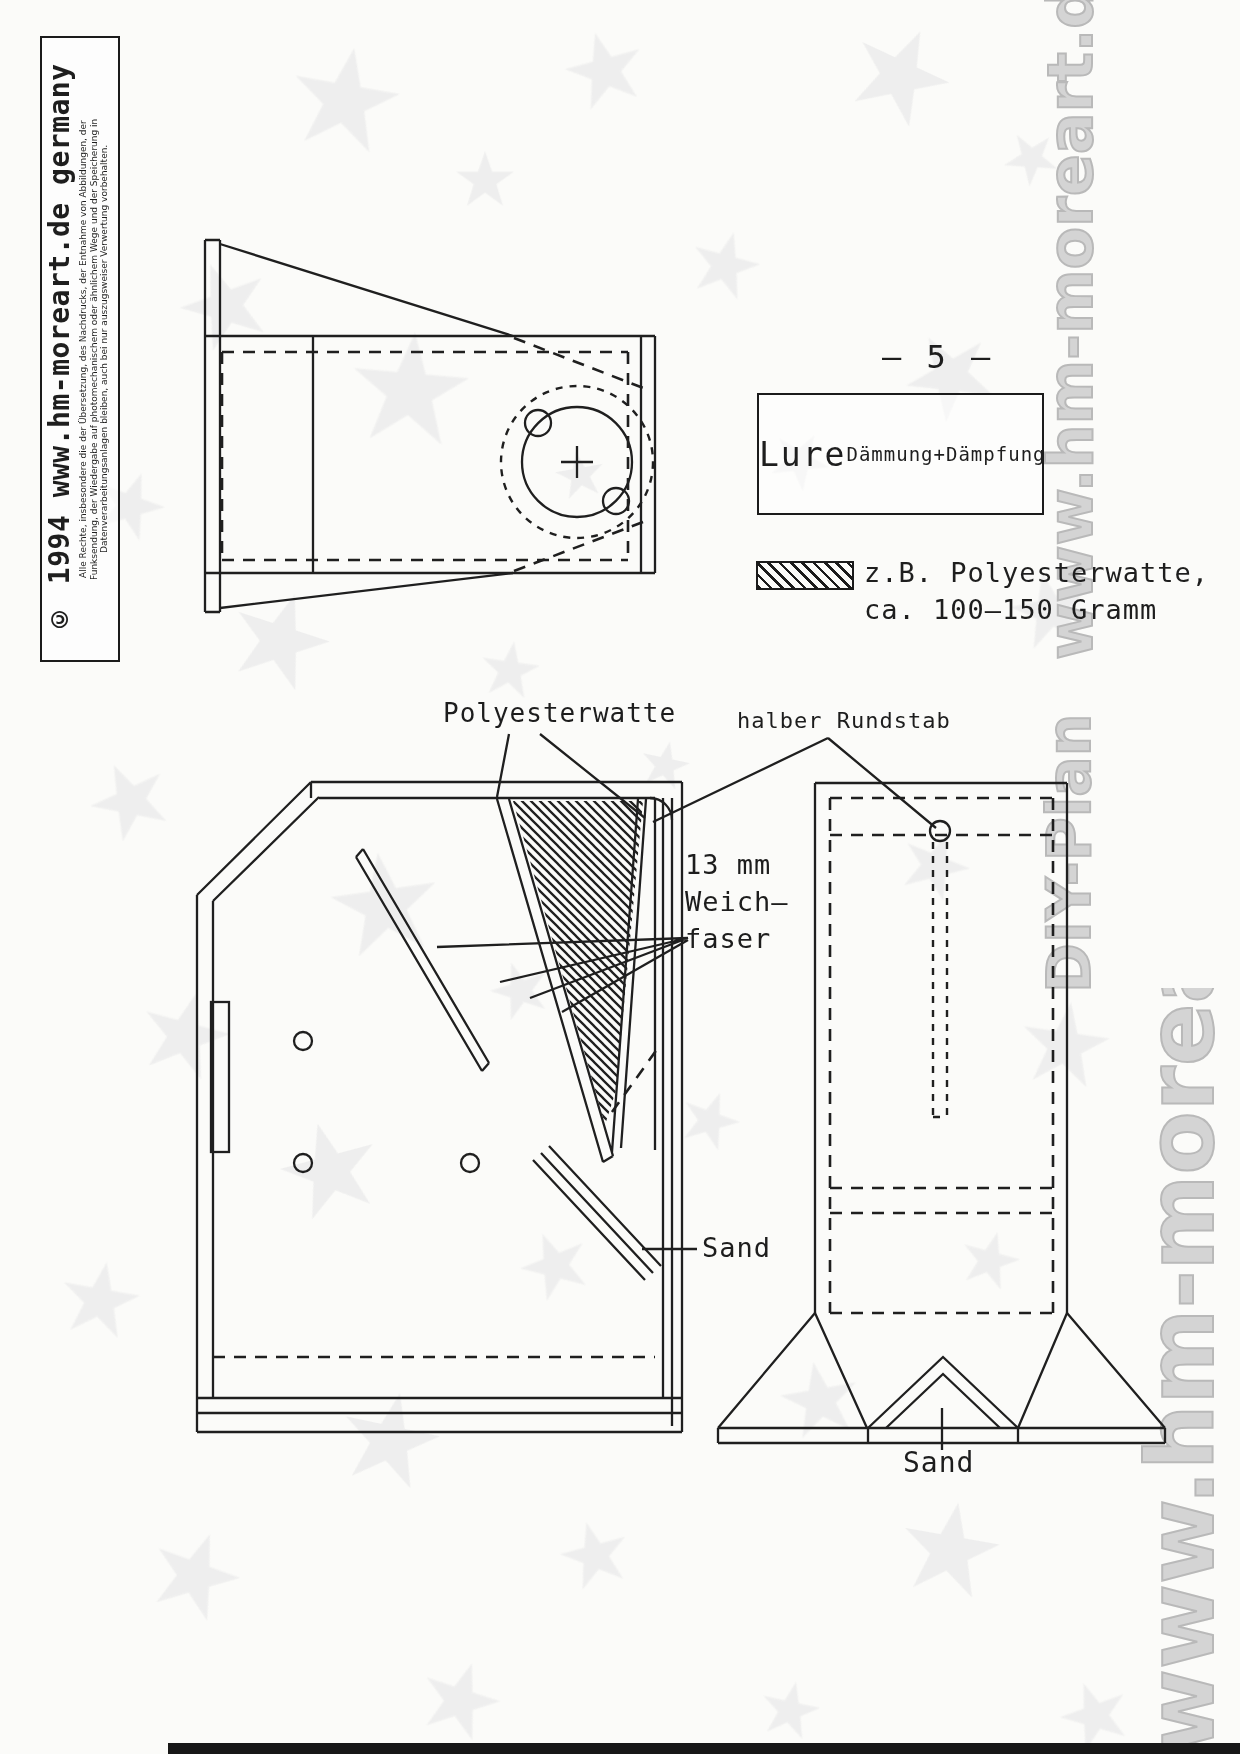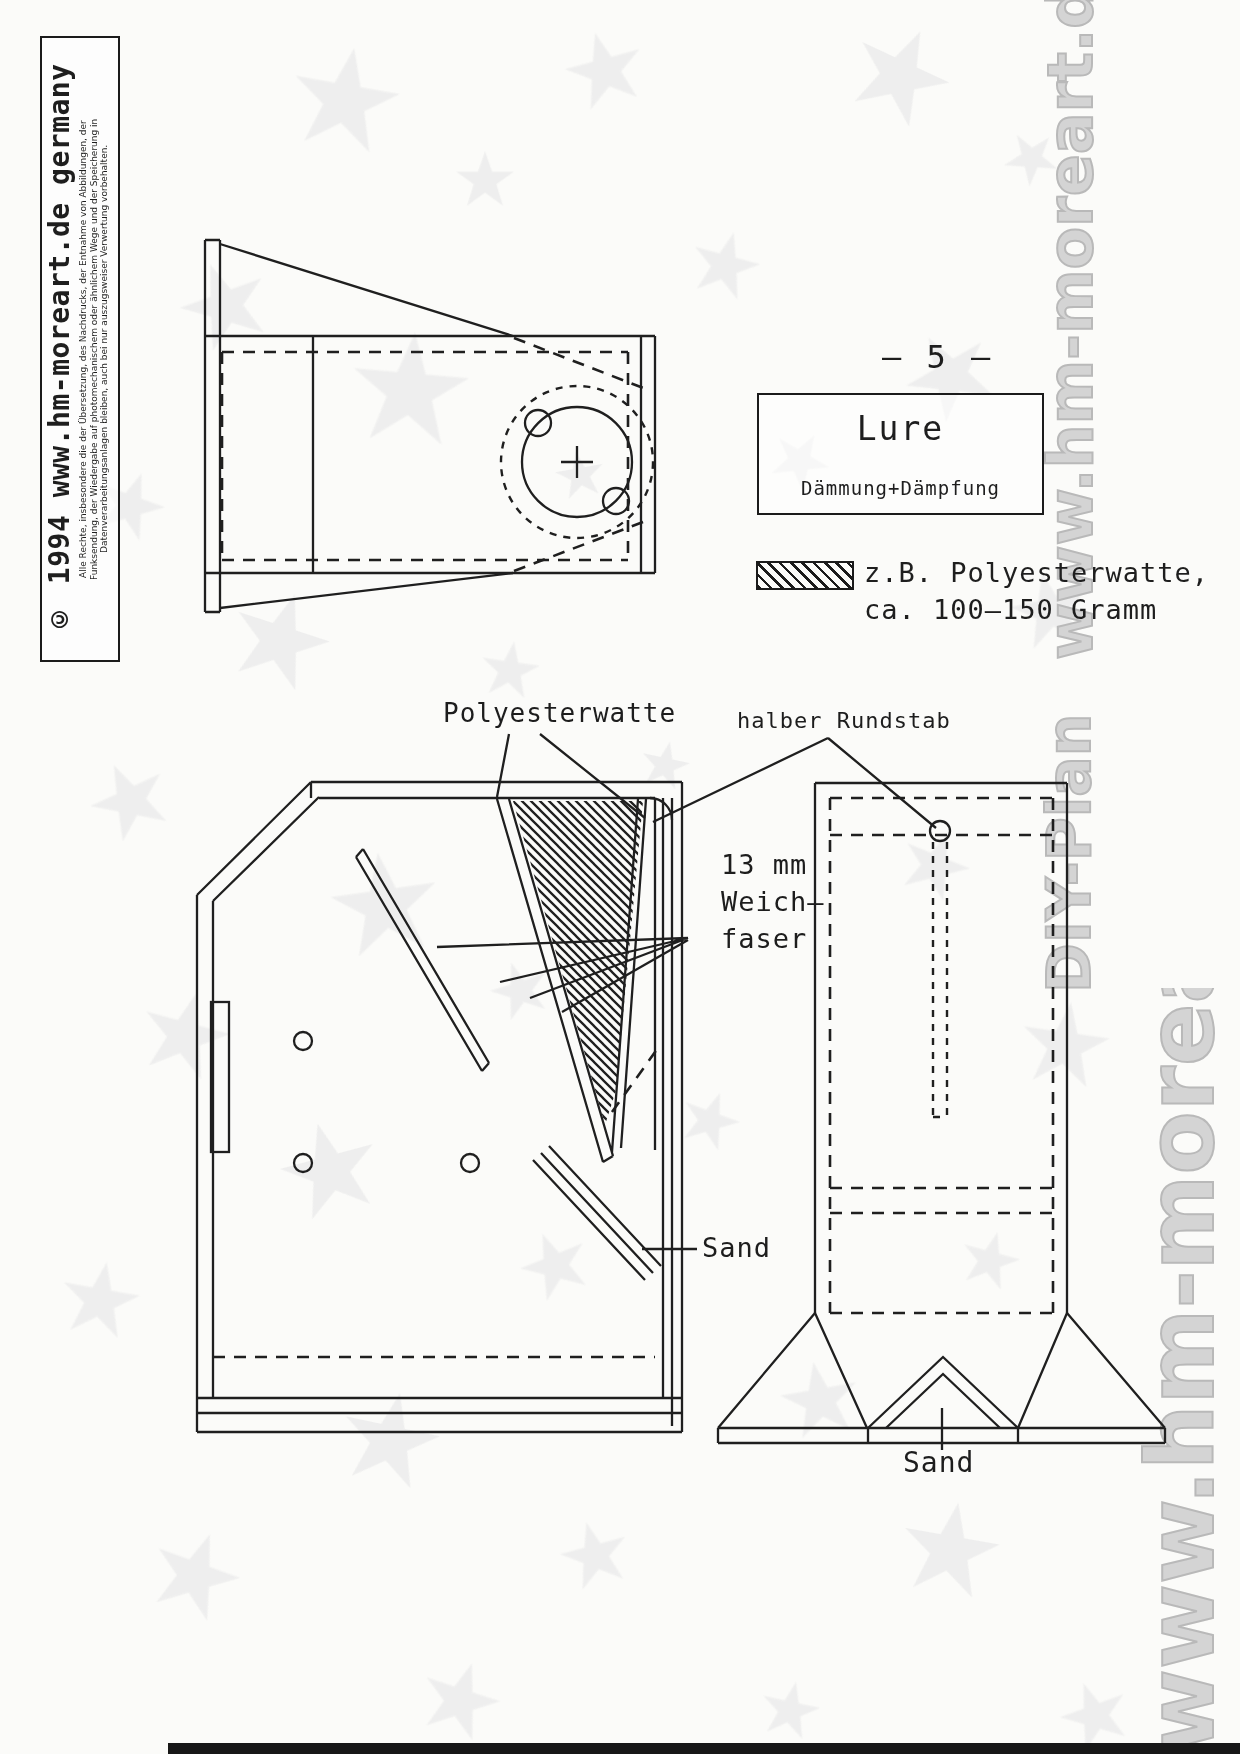--- a/index.html
+++ b/index.html
@@ -22,21 +22,21 @@
   .sidebar .small{font-size:9px;line-height:10.5px;text-align:center;font-family:"DejaVu Sans",sans-serif;}
   
   .wm{position:absolute;z-index:0;writing-mode:vertical-rl;transform:rotate(180deg);
       font-family:"DejaVu Sans",sans-serif;font-weight:bold;color:#d4d4d4;
       -webkit-text-stroke:2px #b9b9b9;white-space:nowrap;}
   .wm1{left:1034px;top:28px;height:632px;font-size:62px;}
   .wm2{left:1034px;top:758px;height:235px;font-size:60px;}
   .wm3{left:1128px;top:988px;height:766px;font-size:92px;overflow:hidden;}
   
   .titlebox{position:absolute;left:757px;top:393px;width:283px;height:118px;
-            border:2.5px solid #1b1b1b;z-index:2;display:flex;flex-direction:column;
+            border:2.5px solid #1b1b1b;z-index:2;display:flex;
             justify-content:space-around;align-items:center;background:rgba(255,255,255,.5);text-align:center;}
   .titlebox .t1{font-size:33px;letter-spacing:2px;}
   .titlebox .t2{font-size:19px;letter-spacing:1px;}
   .swatch{position:absolute;left:756px;top:561px;width:94px;height:25px;z-index:2;
           border:2.5px solid #1b1b1b;
           background:repeating-linear-gradient(45deg,#1b1b1b 0 2.5px,transparent 2.5px 8px);}
   .legendtxt{position:absolute;left:864px;top:554px;z-index:2;font-size:27px;
              line-height:37px;letter-spacing:1px;white-space:pre;}
   .scan-edge{position:absolute;left:168px;top:1743px;width:1072px;height:11px;
              background:#171717;z-index:3;}
@@ -106,21 +106,21 @@
   <div class="t1">Lure</div>
   <div class="t2">Dämmung+Dämpfung</div>
 </div>
 
 <div class="swatch"></div>
 <div class="legendtxt"><span>z.B. Polyesterwatte,</span>
 <span>ca. 100—150 Gramm</span></div>
 
 <div class="lbl" style="left:443px;top:698px;font-size:26px;">Polyesterwatte</div>
 <div class="lbl" style="left:737px;top:708px;font-size:22px;">halber Rundstab</div>
-<div class="lbl" style="left:685px;top:846px;font-size:27px;line-height:37px;padding-left:36px;"><span>13 mm</span>
+<div class="lbl" style="left:685px;top:846px;font-size:27px;line-height:37px;"><span>13 mm</span>
 <span>Weich—</span>
 <span>faser</span></div>
 <div class="lbl" style="left:702px;top:1232px;font-size:27px;">Sand</div>
 <div class="lbl" style="left:903px;top:1446px;font-size:28px;">Sand</div>
 
 <svg id="art" width="1240" height="1754" viewBox="0 0 1240 1754">
   <defs>
     <pattern id="hatch" width="9" height="9" patternUnits="userSpaceOnUse">
       <path d="M-1,8 L1,10 M-1,-1 L10,10 M8,-1 L10,1" stroke="#1c1c1c" stroke-width="1.7"></path>
     </pattern>

